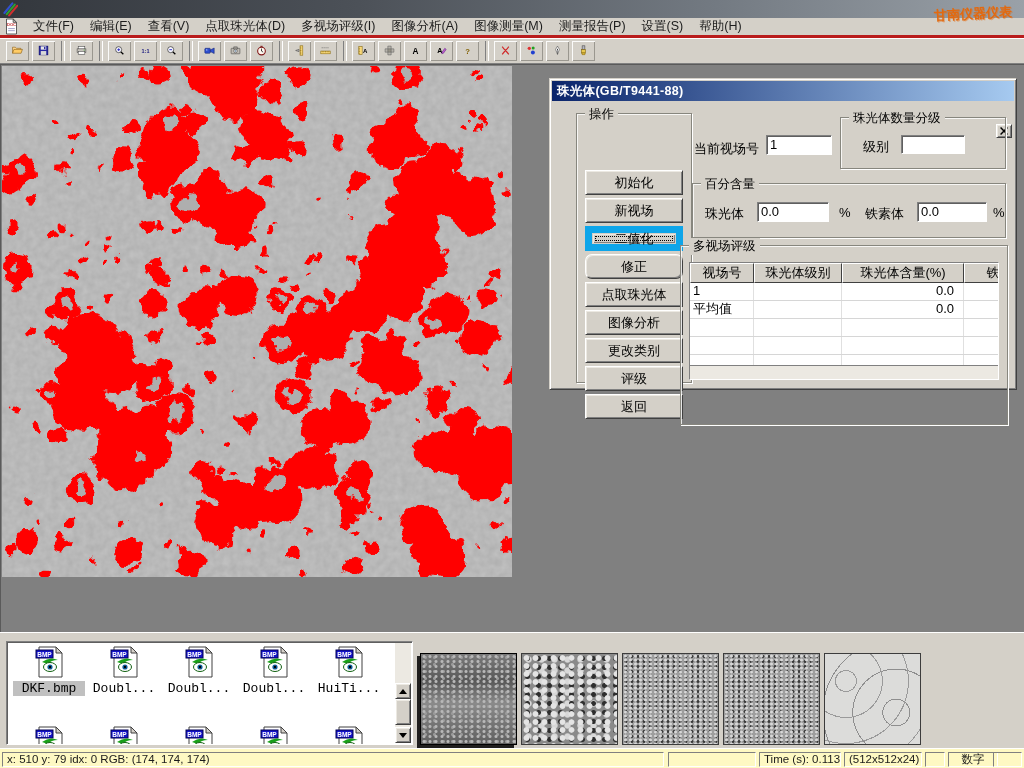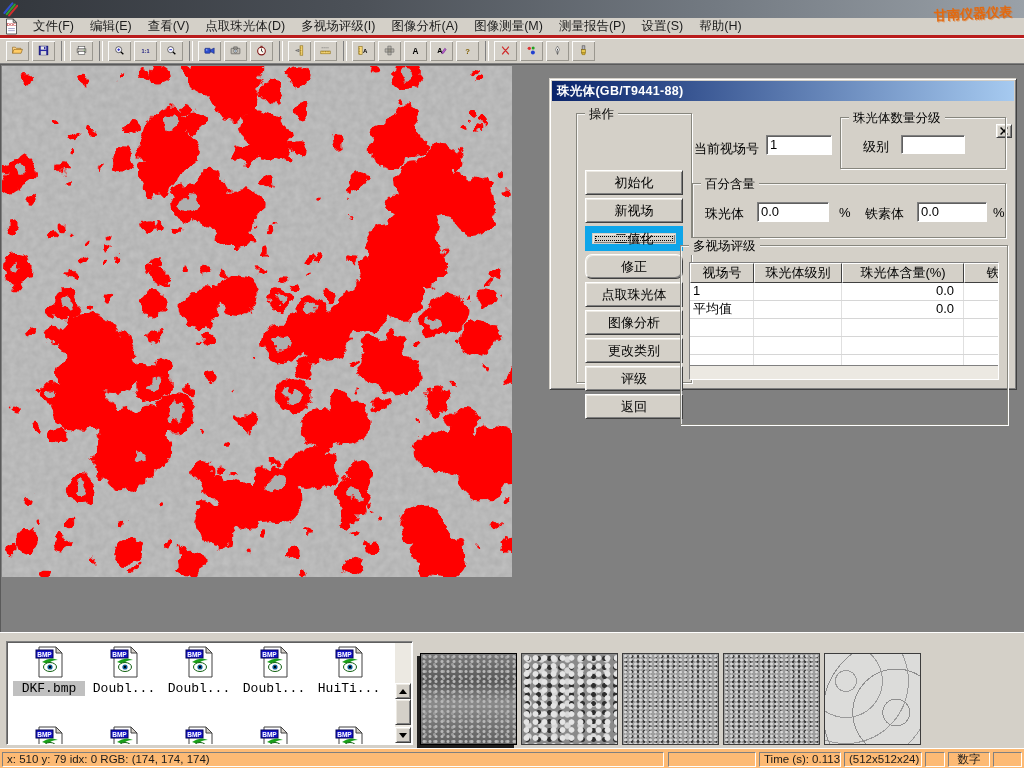--- a/index.html
+++ b/index.html
@@ -124,29 +124,29 @@
       background-size:9px 8px,11px 9px,13px 11px;}
   .t3,.t4{background-color:#9e9e9e;background-image:
       radial-gradient(circle,#d8d8d8 1px,transparent 1.8px),
       radial-gradient(circle,#3a3a3a 1px,transparent 1.8px);
       background-size:5px 4px,6px 5px;}
   .t5{background-color:#dcdcda;background-image:
       repeating-radial-gradient(circle at 22% 30%, transparent 0 10px, #9a9a9a 10px 11px, transparent 11px 26px),
       repeating-radial-gradient(circle at 75% 65%, transparent 0 13px, #8e8e8e 13px 14px, transparent 14px 30px);}
 
   
-  #statusbar{position:absolute;left:0;top:748px;width:1024px;height:20px;background:#fdba74;border-top:1px solid #fff;box-sizing:border-box;}
+  #statusbar{position:absolute;left:0;top:748px;width:1024px;height:20px;background:#fef9c3;border-top:1px solid #fff;box-sizing:border-box;}
   .sf{position:absolute;top:3px;height:15px;border:1px solid;border-color:#808080 #fff #fff #808080;
       font-size:11.5px;line-height:13px;padding:0 4px;white-space:nowrap;overflow:hidden;box-sizing:border-box;color:#1a1a1a;}
   #sf-pos{left:2px;width:662px;}
   #sf-b1{left:668px;width:88px;}
   #sf-time{left:759px;width:82px;}
   #sf-size{left:844px;width:78px;}
   #sf-b2{left:925px;width:20px;}
-  #sf-mode{left:948px;width:42px;text-align:center;}
+  #sf-mode{left:948px;width:50px;text-align:center;}
   #sf-b3{left:993px;width:29px;}
 </style>
 </head>
 <body>
 
 <div id="titlebar">
   <svg id="app-icon" viewBox="0 0 20 20">
     <g stroke-width="2.6" stroke-linecap="round">
       <path d="M3 15L13 3" stroke="#3050d0"></path>
       <path d="M6 16.5L16 4.5" stroke="#30a030"></path>

